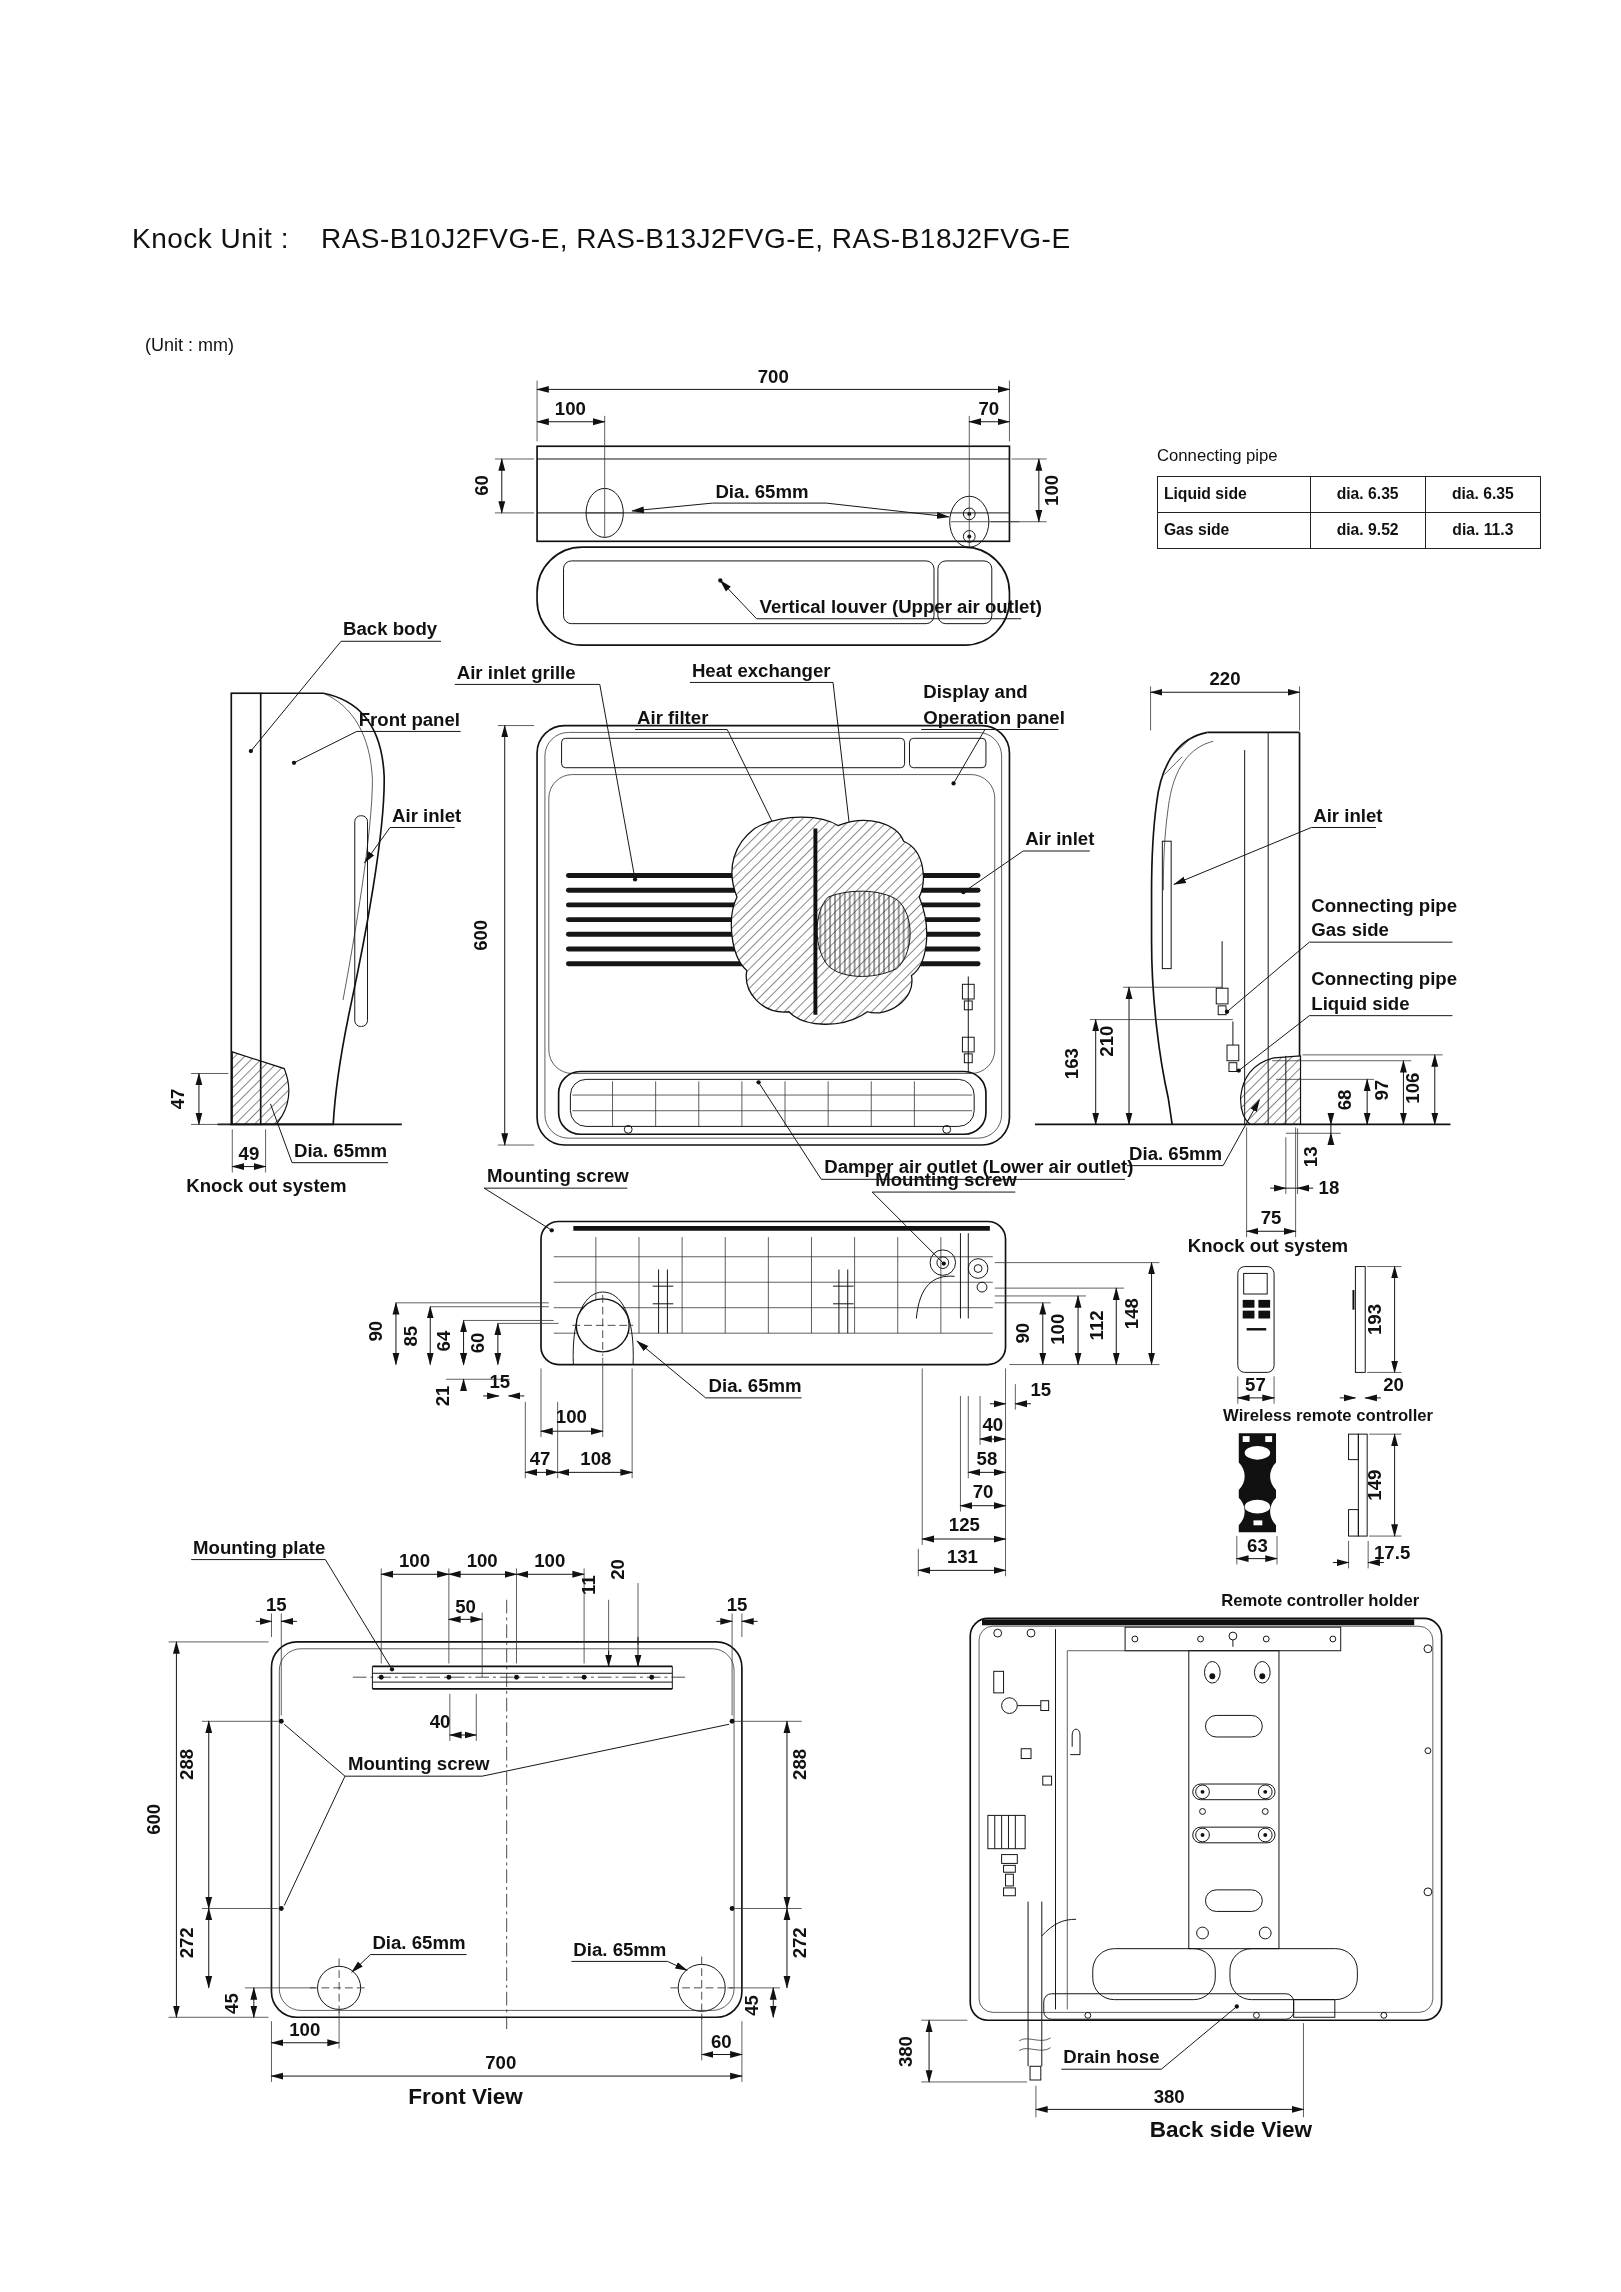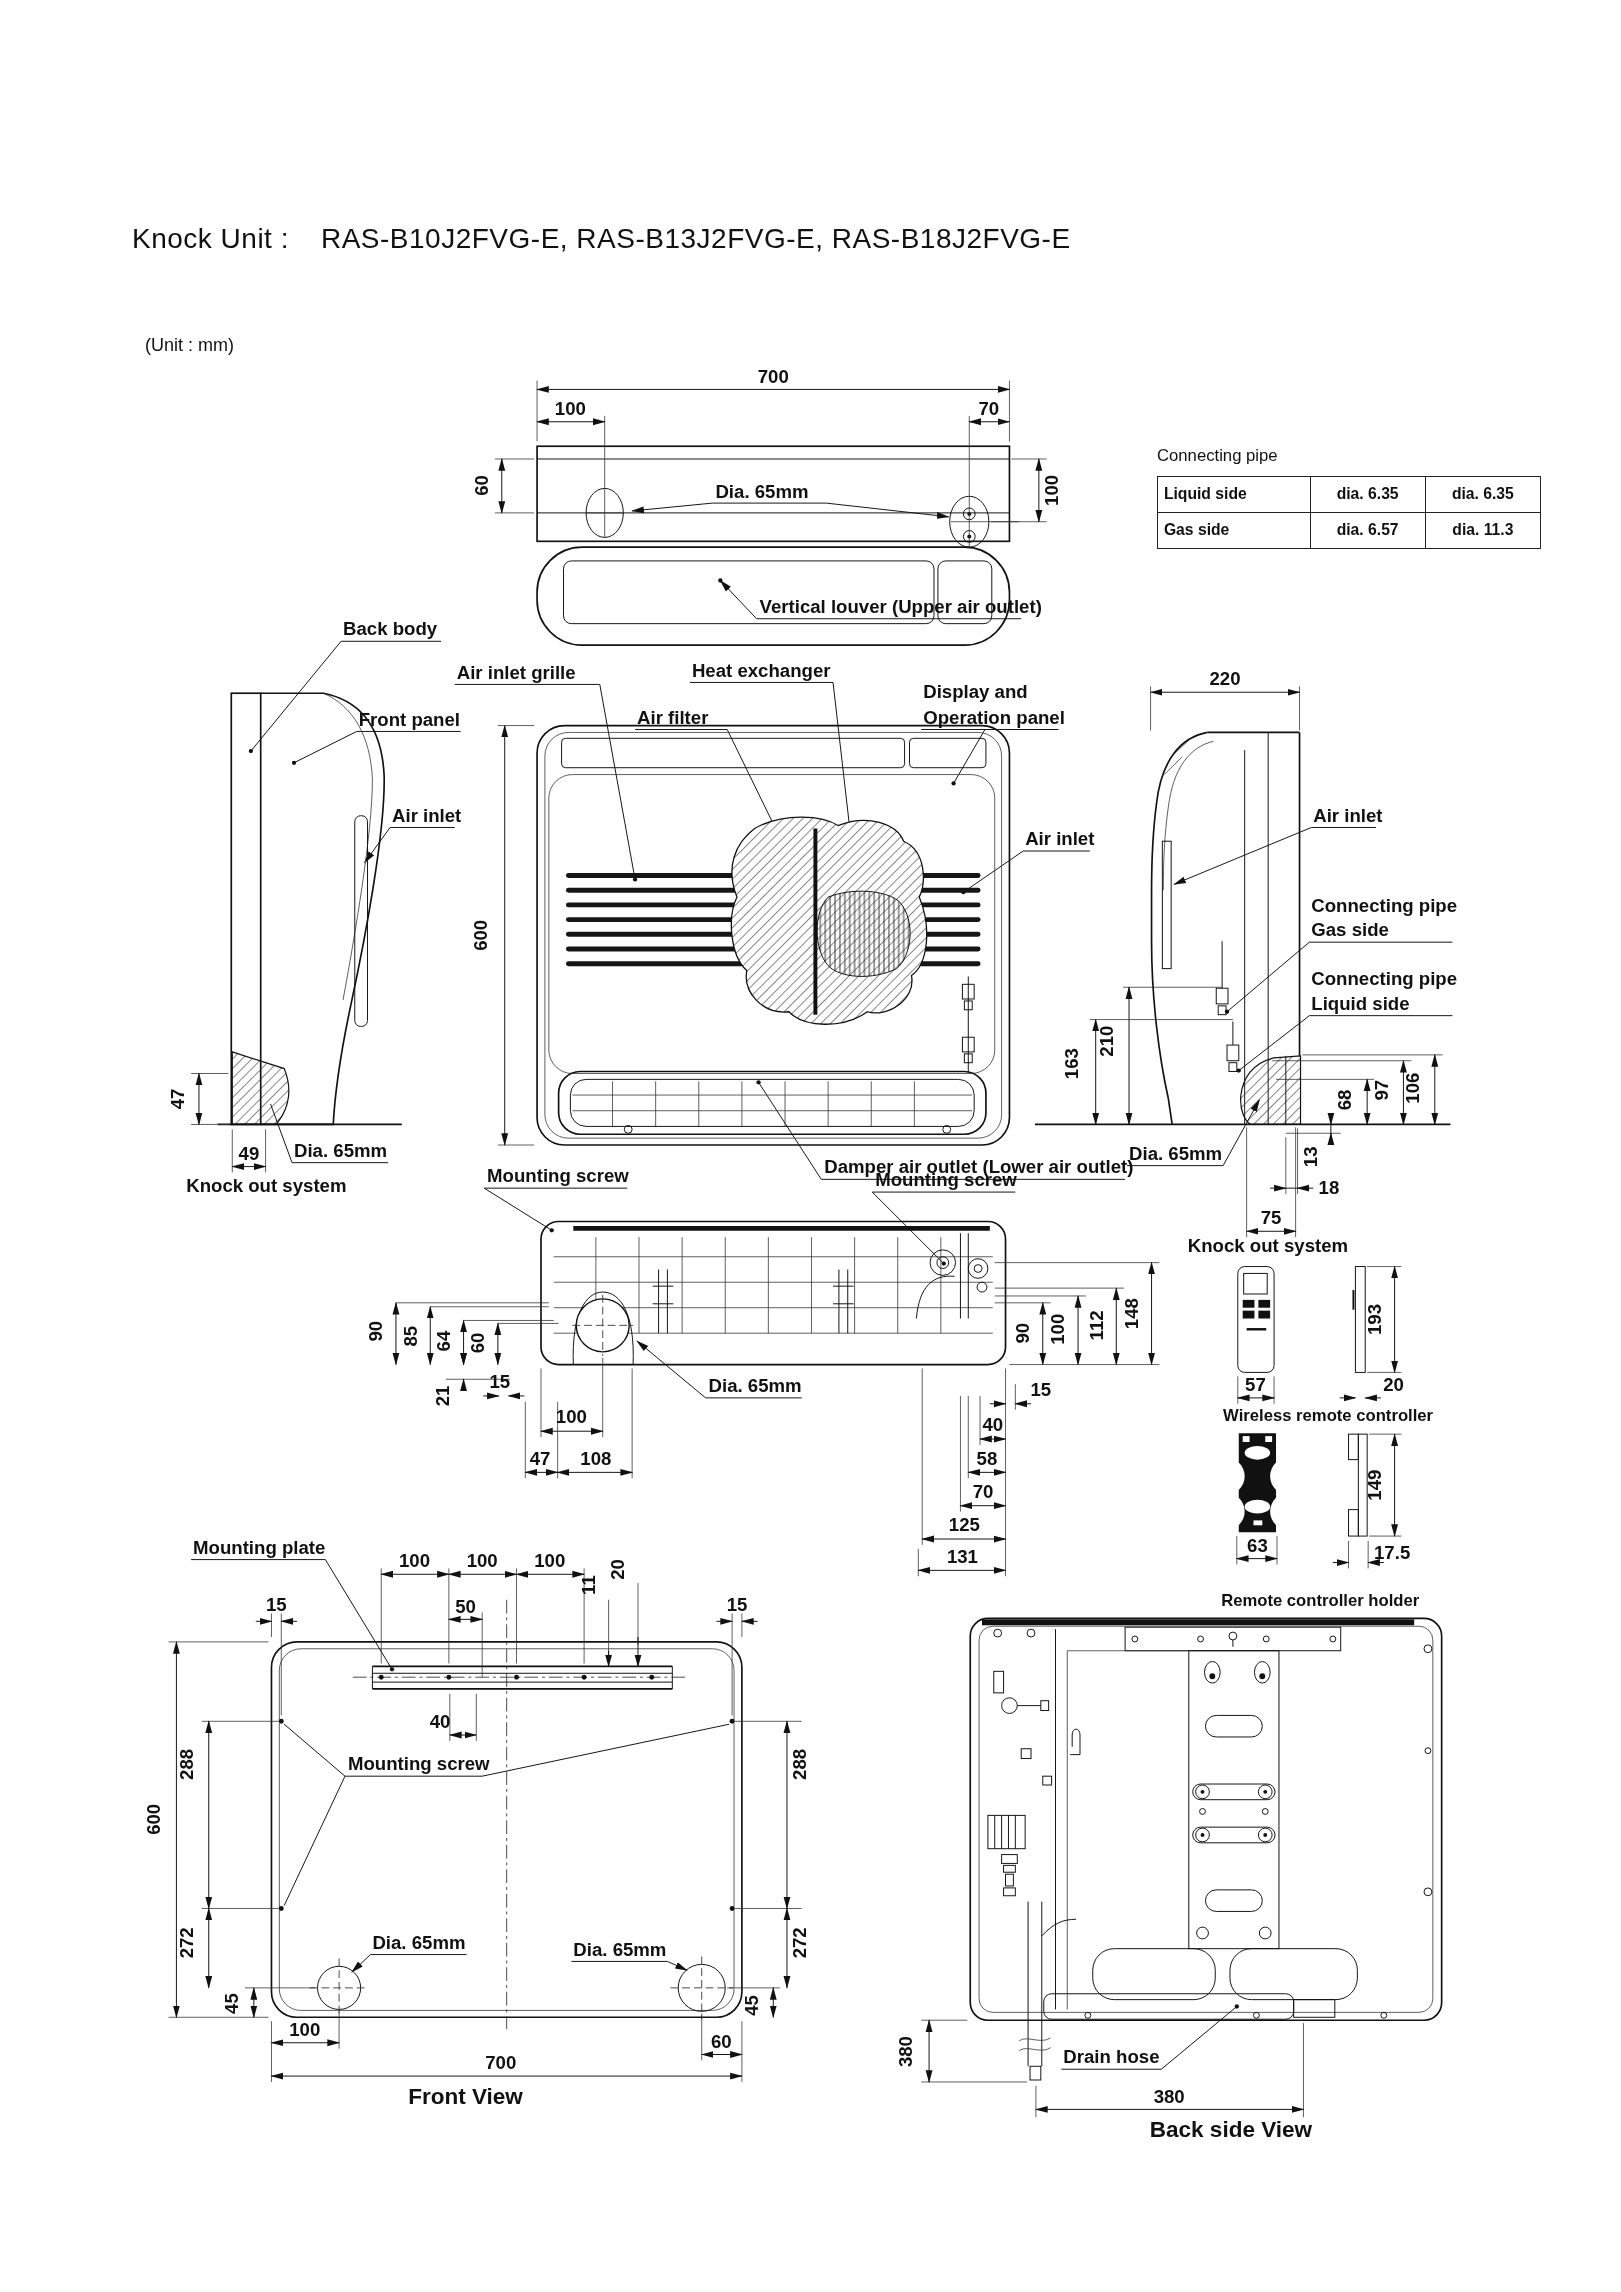--- a/index.html
+++ b/index.html
@@ -46,21 +46,21 @@
     <div class="cp-title">Connecting pipe</div>
     <table class="cp">
       <tbody>
       <tr>
         <td class="rl">Liquid side</td>
         <td class="rv">dia. 6.35</td>
         <td class="rv">dia. 6.35</td>
       </tr>
       <tr>
         <td class="rl">Gas side</td>
-        <td class="rv">dia. 6.57</td>
+        <td class="rv">dia. 9.52</td>
         <td class="rv">dia. 11.3</td>
       </tr>
     </tbody>
       </table>
   </div>
 
   <svg width="1621" height="2293" viewBox="0 0 1654 2339" style="position:absolute;left:0;top:0">
     <defs>
       <marker id="ae" markerWidth="13" markerHeight="9" refX="12" refY="4.5" orient="auto" markerUnits="userSpaceOnUse">
         <path d="M13,4.5 L0,1 L0,8 Z" fill="#111"></path>

